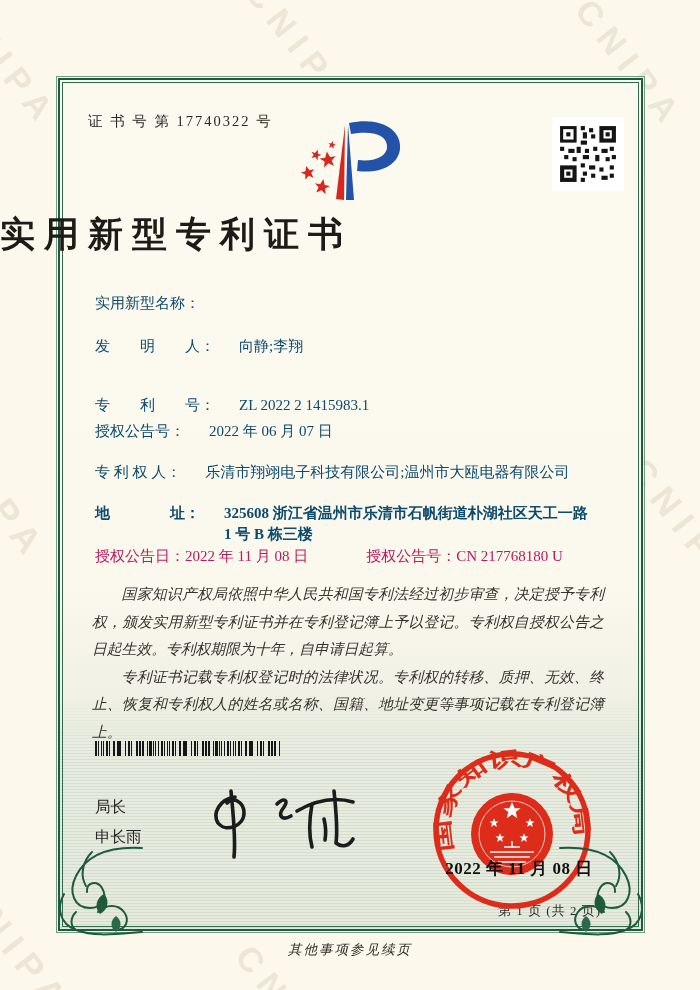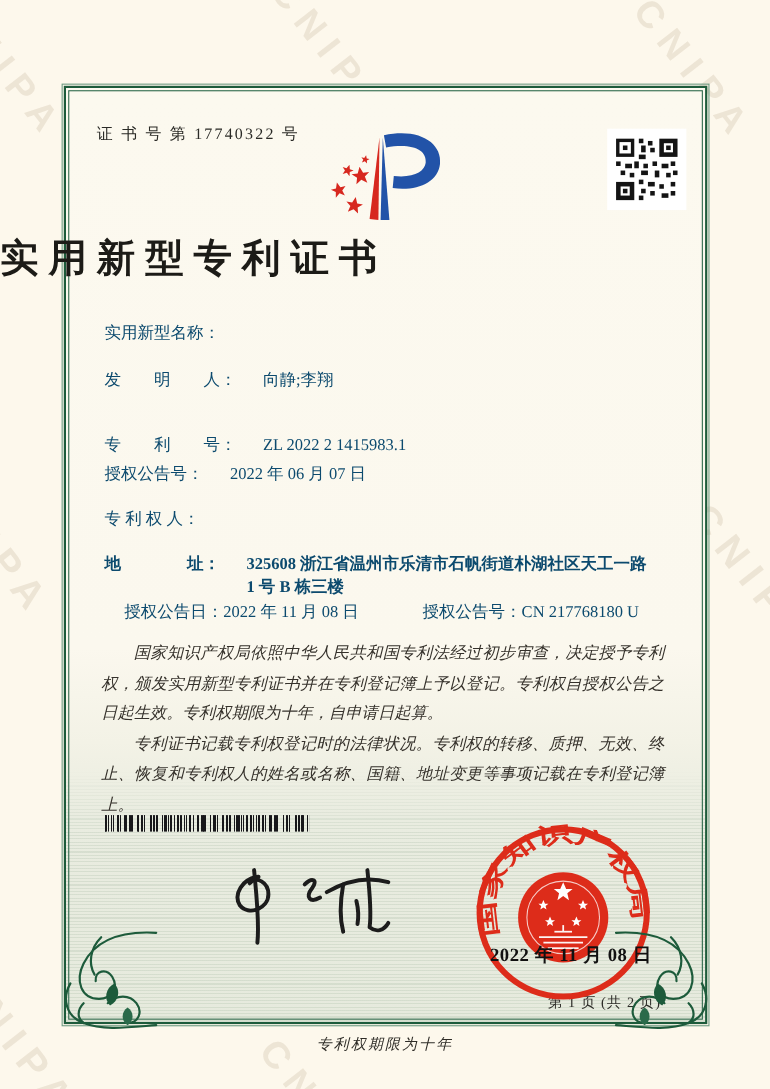--- a/index.html
+++ b/index.html
@@ -49,21 +49,21 @@
     left:0;top:211px;width:700px;text-align:left;
     font-size:35px;font-weight:bold;letter-spacing:9px;color:#1c1b17;
   }
   
   .field{
     position:absolute;left:95px;display:flex;align-items:flex-start;
     font-size:15px;color:#0c4a6e;line-height:21px;gap:16px;
   }
   .field .lab{flex:0 0 auto;white-space:nowrap;}
   .field .val{margin-left:8px;max-width:420px;}
-  .grant-row{position:absolute;left:95px;top:547px;font-size:15px;color:#0c4a6e;white-space:nowrap;margin-left:18px;}
+  .grant-row{position:absolute;left:95px;top:547px;font-size:15px;color:#be185d;white-space:nowrap;}
   .grant-row .pair2{margin-left:58px;}
   
   .bodytext{
     position:absolute;left:92px;top:581px;width:512px;
     font-size:14.8px;font-style:italic;line-height:1.86;
     text-align:justify;color:#35312b;
   }
   .bodytext p{margin:0;text-indent:2em;}
   
   .barcode{
@@ -198,37 +198,42 @@
   <div class="field" style="top:379px;margin-top:16px;">
     <span class="lab">专　　利　　号：</span>
     <span class="val">ZL 2022 2 1415983.1</span>
   </div>
   <div class="field" style="top:421px;">
     <span class="lab">授权公告号：</span>
     <span class="val">2022 年 06 月 07 日</span>
   </div>
   <div class="field" style="top:462px;">
     <span class="lab">专 利 权 人：</span>
+    <span class="val">乐清市翔翊电子科技有限公司;温州市大瓯电器有限公司</span>
   </div>
   <div class="field" style="top:503px;font-weight:bold;">
     <span class="lab">地　　　　址：</span>
     <span class="val" style="max-width:372px;">325608 浙江省温州市乐清市石帆街道朴湖社区天工一路 1 号 B 栋三楼</span>
   </div>
 
   <div class="grant-row">
     <span>授权公告日：</span><span>2022 年 11 月 08 日</span><span class="pair2">授权公告号：</span><span>CN 217768180 U</span>
   </div>
 
   <div class="bodytext">
     <p>国家知识产权局依照中华人民共和国专利法经过初步审查，决定授予专利权，颁发实用新型专利证书并在专利登记簿上予以登记。专利权自授权公告之日起生效。专利权期限为十年，自申请日起算。</p>
     <p>专利证书记载专利权登记时的法律状况。专利权的转移、质押、无效、终止、恢复和专利权人的姓名或名称、国籍、地址变更等事项记载在专利登记簿上。</p>
   </div>
 
   <div class="abs barcode"></div>
 
+  <div class="abs signer">
+    <div>局长</div>
+    <div>申长雨</div>
+  </div>
 
   <svg class="abs" style="left:185px;top:763px;" width="185" height="110" viewBox="0 0 185 110">
     <g fill="none" stroke="#1c1c1c" stroke-width="3.6" stroke-linecap="round" stroke-linejoin="round">
       <path d="M50,34 C35,36 27,50 33,60 C41,70 59,63 59,50 C59,39 48,33 42,40"></path>
       <path d="M46,28 C48,50 51,75 49,94"></path>
       <path d="M92,41 C99,34 104,37 99,44 C92,53 97,58 106,53"></path>
       <path d="M112,48 C131,37 151,34 168,39"></path>
       <path d="M127,41 C124,58 124,73 127,84"></path>
       <path d="M149,28 C151,47 153,66 151,80 C157,85 164,83 168,76"></path>
       <path d="M139,56 C141,64 141,71 140,77"></path>
@@ -255,15 +260,15 @@
       <path d="M66,104 L110,104"></path>
       <path d="M70,109 L106,109"></path>
       <path d="M74,114 L102,114"></path>
       <path d="M80,99 L96,99"></path>
       <path d="M88,93 L88,99"></path>
     </g>
   </svg>
   <div class="abs seal-date">2022 年 11 月 08 日</div>
 
   <div class="abs page-info">第 1 页 (共 2 页)</div>
-  <div class="abs footer-note">专利权期限为十年</div>
+  <div class="abs footer-note">其他事项参见续页</div>
 
 </div>
 
 </body></html>

